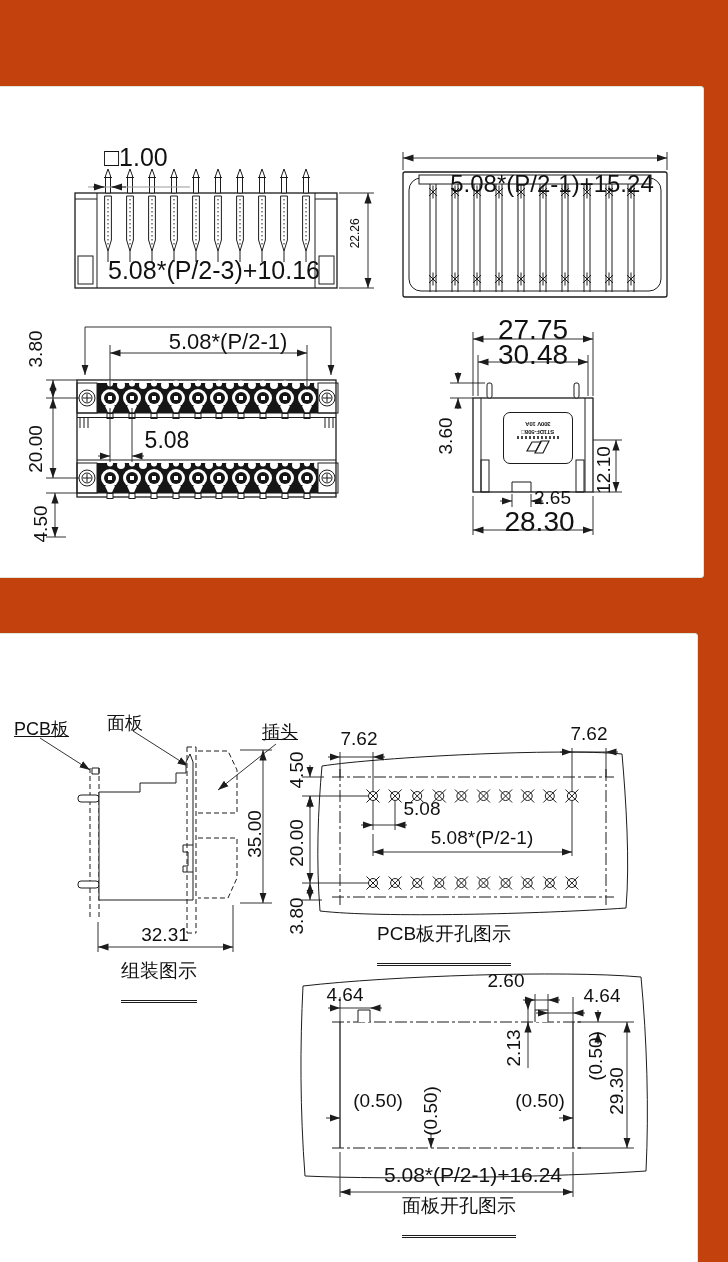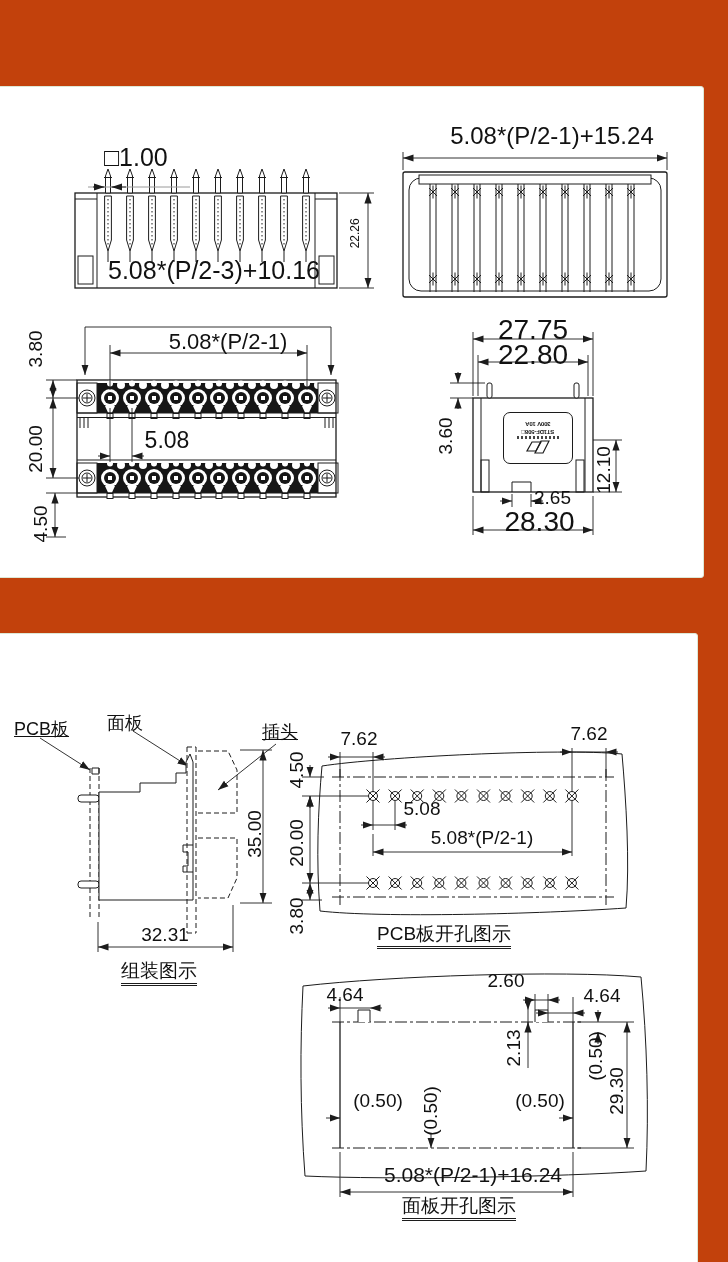--- a/index.html
+++ b/index.html
@@ -17,25 +17,25 @@
   svg .w{fill:#ffffff;stroke:none;}
   svg .dim{stroke:#1c1c1c;stroke-width:0.9;fill:none;}
   svg .gray{stroke:#9a9a9a;stroke-width:1;fill:none;}
   svg .dash{stroke-dasharray:5 3;}
   svg .chain{stroke-dasharray:12 3 3 3;}
   svg .dot{stroke-dasharray:1.5 2.5;}
   
   .dimtxt{position:absolute;color:#111;line-height:1.05;white-space:nowrap;}
   .ctr{text-align:center;}
   .r90{transform:rotate(-90deg);}
-  .f25{font-size:25px;} .f24{font-size:24px;} .f23{font-size:23px;} .f22{font-size:22px;}
+  .f25{font-size:25px;} .f24{font-size:24px;margin-top:48px;} .f23{font-size:23px;} .f22{font-size:22px;}
   .f21{font-size:21px;text-align:right;} .f20{font-size:28px;} .f19{font-size:19px;} .f18{font-size:18px;}
   .f12{font-size:12px;}
   .ul{text-decoration:underline;}
-  .cap{display:inline-block;border-bottom:3px double #1c1c1c;padding-bottom:2px;}
+  .cap{display:inline-block;border-bottom:3px double #1c1c1c;padding-bottom:19px;}
   
   .plate{position:absolute;left:503px;top:412px;width:68px;height:50px;
          border:1px solid #1c1c1c;border-radius:7px;background:#fff;
          transform:rotate(180deg);display:flex;flex-direction:column;
          align-items:center;justify-content:center;gap:1px;}
   .plate .tiny{font-size:6px;font-weight:bold;color:#111;letter-spacing:-0.2px;line-height:1.1;}
   .smudge{width:42px;height:3px;
           background:repeating-linear-gradient(90deg,#444 0 2px,transparent 2px 4px);}
 </style>
 </head>
@@ -374,21 +374,21 @@
   <div class="dimtxt f25" style="left:104px;top:144px">□1.00</div>
   <div class="dimtxt f25 ctr" style="left:100px;top:257px;width:228px">5.08*(P/2-3)+10.16</div>
   <div class="dimtxt f12 ctr r90" style="left:333px;top:227px;width:44px">22.26</div>
   <div class="dimtxt f24 ctr" style="left:437px;top:123px;width:230px">5.08*(P/2-1)+15.24</div>
   <div class="dimtxt f22 ctr" style="left:153px;top:330px;width:150px">5.08*(P/2-1)</div>
   <div class="dimtxt f23 ctr" style="left:141px;top:428px;width:52px">5.08</div>
   <div class="dimtxt f19 ctr r90" style="left:16px;top:339px;width:40px">3.80</div>
   <div class="dimtxt f19 ctr r90" style="left:10px;top:439px;width:52px">20.00</div>
   <div class="dimtxt f19 ctr r90" style="left:15px;top:514px;width:52px">4.50</div>
   <div class="dimtxt f20 ctr" style="left:478px;top:315px;width:110px">27.75</div>
-  <div class="dimtxt f20 ctr" style="left:478px;top:340px;width:110px">22.80</div>
+  <div class="dimtxt f20 ctr" style="left:478px;top:340px;width:110px">30.48</div>
   <div class="dimtxt f19 ctr r90" style="left:420px;top:426px;width:52px">3.60</div>
   <div class="dimtxt f19 ctr r90" style="left:578px;top:460px;width:52px">12.10</div>
   <div class="dimtxt f19" style="left:534px;top:488px">2.65</div>
   <div class="dimtxt f20 ctr" style="left:497px;top:507px;width:85px">28.30</div>
 
   <div class="plate">
     <svg width="26" height="15" viewBox="0 0 26 15">
       <path d="M2 14 L8 2 L16 2 L10 14 Z" fill="none" stroke="#1c1c1c" stroke-width="1.2"></path>
       <path d="M10 13 L15 4 L24 4 L19 13 Z" fill="none" stroke="#1c1c1c" stroke-width="1.2"></path>
     </svg>

